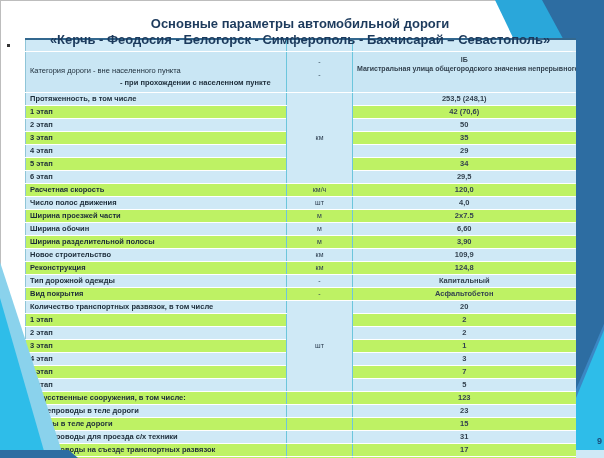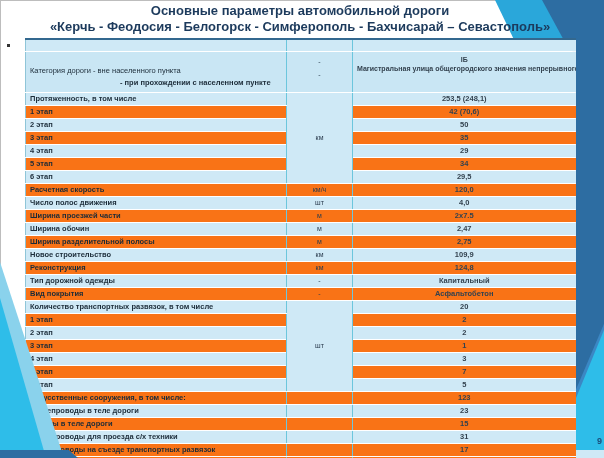--- a/index.html
+++ b/index.html
@@ -23,21 +23,21 @@
   .br-pale{left:575px;top:450px;width:29px;height:8px;background:#cfe9f6;z-index:3;}
   .bl-light{left:0;top:262px;width:64px;height:196px;background:#8ad2ec;
     clip-path:polygon(0 0,0 100%,100% 100%);z-index:4;}
   .bl-cyan{left:0;top:298px;width:46px;height:160px;background:#2ebde9;
     clip-path:polygon(0 0,0 100%,100% 100%);z-index:5;}
   .bl-dark{left:0;top:450px;width:78px;height:8px;background:#2d6da2;
     clip-path:polygon(0 0,88% 0,100% 100%,0 100%);z-index:6;}
   .bullet-dot{left:7px;top:44px;width:3px;height:3px;background:#333;z-index:2;}
   
   .title{
-    position:absolute;left:10px;top:3px;width:580px;z-index:7;
+    position:absolute;left:10px;top:16px;width:580px;z-index:7;
     text-align:center;color:#1c3a5c;font-weight:bold;font-size:13px;line-height:16px;
   }
   
   .page-num{
     position:absolute;left:575px;top:436px;width:27px;z-index:7;
     text-align:right;color:#1b4f7c;font-weight:bold;font-size:9px;
   }
   
   table.params{
     position:absolute;left:25px;top:38px;z-index:3;
@@ -56,21 +56,21 @@
     padding:0 4px;border-bottom:1px solid rgba(255,255,255,.95);
     overflow:hidden;white-space:nowrap;vertical-align:middle;
   }
   td.label{text-align:left;font-weight:bold;padding-left:6px;}
   td.unit{
     text-align:center;font-weight:normal;color:#2a3b4d;font-size:7px;
     border-left:1px solid #6cc6dd;border-right:1px solid #6cc6dd;
   }
   td.value{text-align:center;font-weight:bold;color:#33424f;}
   tr.row-a td{background:#cfe9f6;}
-  tr.row-b td{background:#f97316;}
+  tr.row-b td{background:#bef264;}
   tr.category-row td{background:#c9e6f4;vertical-align:top;}
   td.cat-label .l1{margin-top:14px;font-weight:normal;}
   td.cat-label .l2{margin-top:3px;margin-left:90px;font-weight:bold;}
   td.cat-unit div{margin-top:6px;}
   td.cat-unit div + div{margin-top:6px;}
   td.cat-value{white-space:normal;text-align:center;font-size:7px;line-height:9.5px;color:#33424f;}
   td.cat-value .v1{margin-top:3px;}
 </style>
 </head>
 <body>
@@ -159,26 +159,26 @@
         <td class="value">4,0</td>
       </tr>
       <tr class="row-b">
         <td class="label">Ширина проезжей части</td>
         <td class="unit">м</td>
         <td class="value">2x7.5</td>
       </tr>
       <tr class="row-a">
         <td class="label">Ширина обочин</td>
         <td class="unit">м</td>
-        <td class="value">2,47</td>
+        <td class="value">6,60</td>
       </tr>
       <tr class="row-b">
         <td class="label">Ширина разделительной полосы</td>
         <td class="unit">м</td>
-        <td class="value">2,75</td>
+        <td class="value">3,90</td>
       </tr>
       <tr class="row-a">
         <td class="label">Новое строительство</td>
         <td class="unit">км</td>
         <td class="value">109,9</td>
       </tr>
       <tr class="row-b">
         <td class="label">Реконструкция</td>
         <td class="unit">км</td>
         <td class="value">124,8</td>

